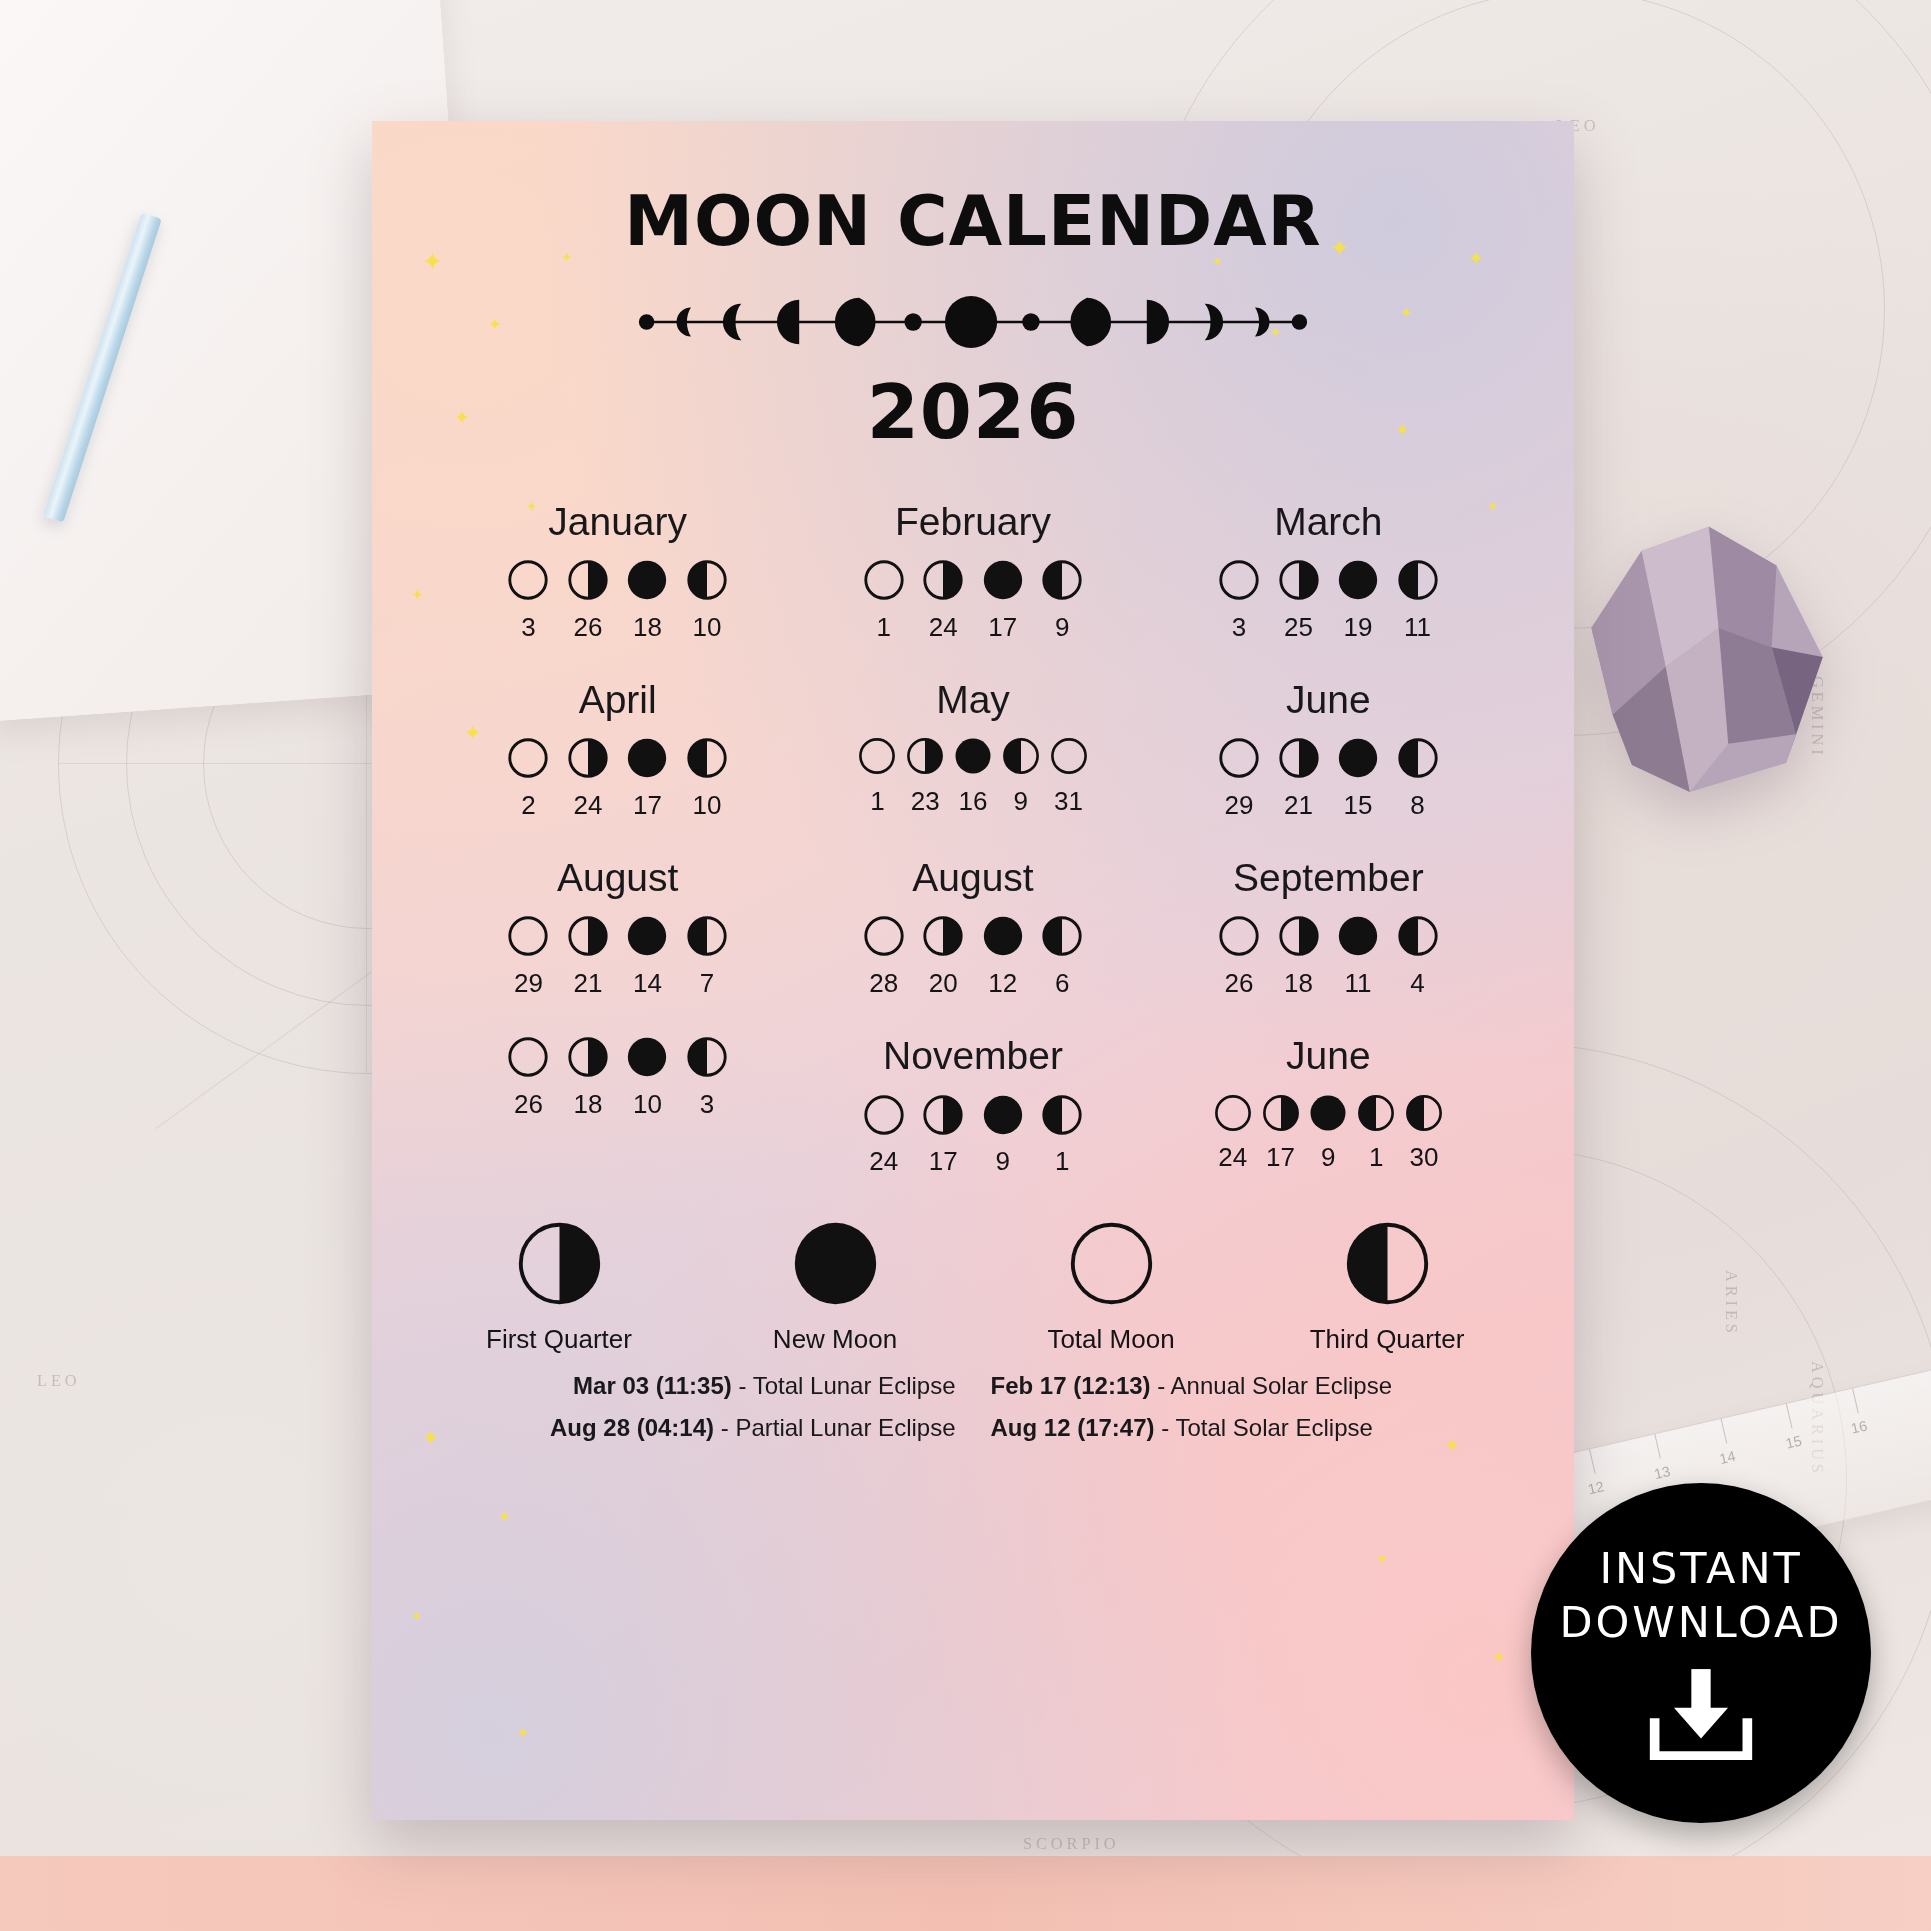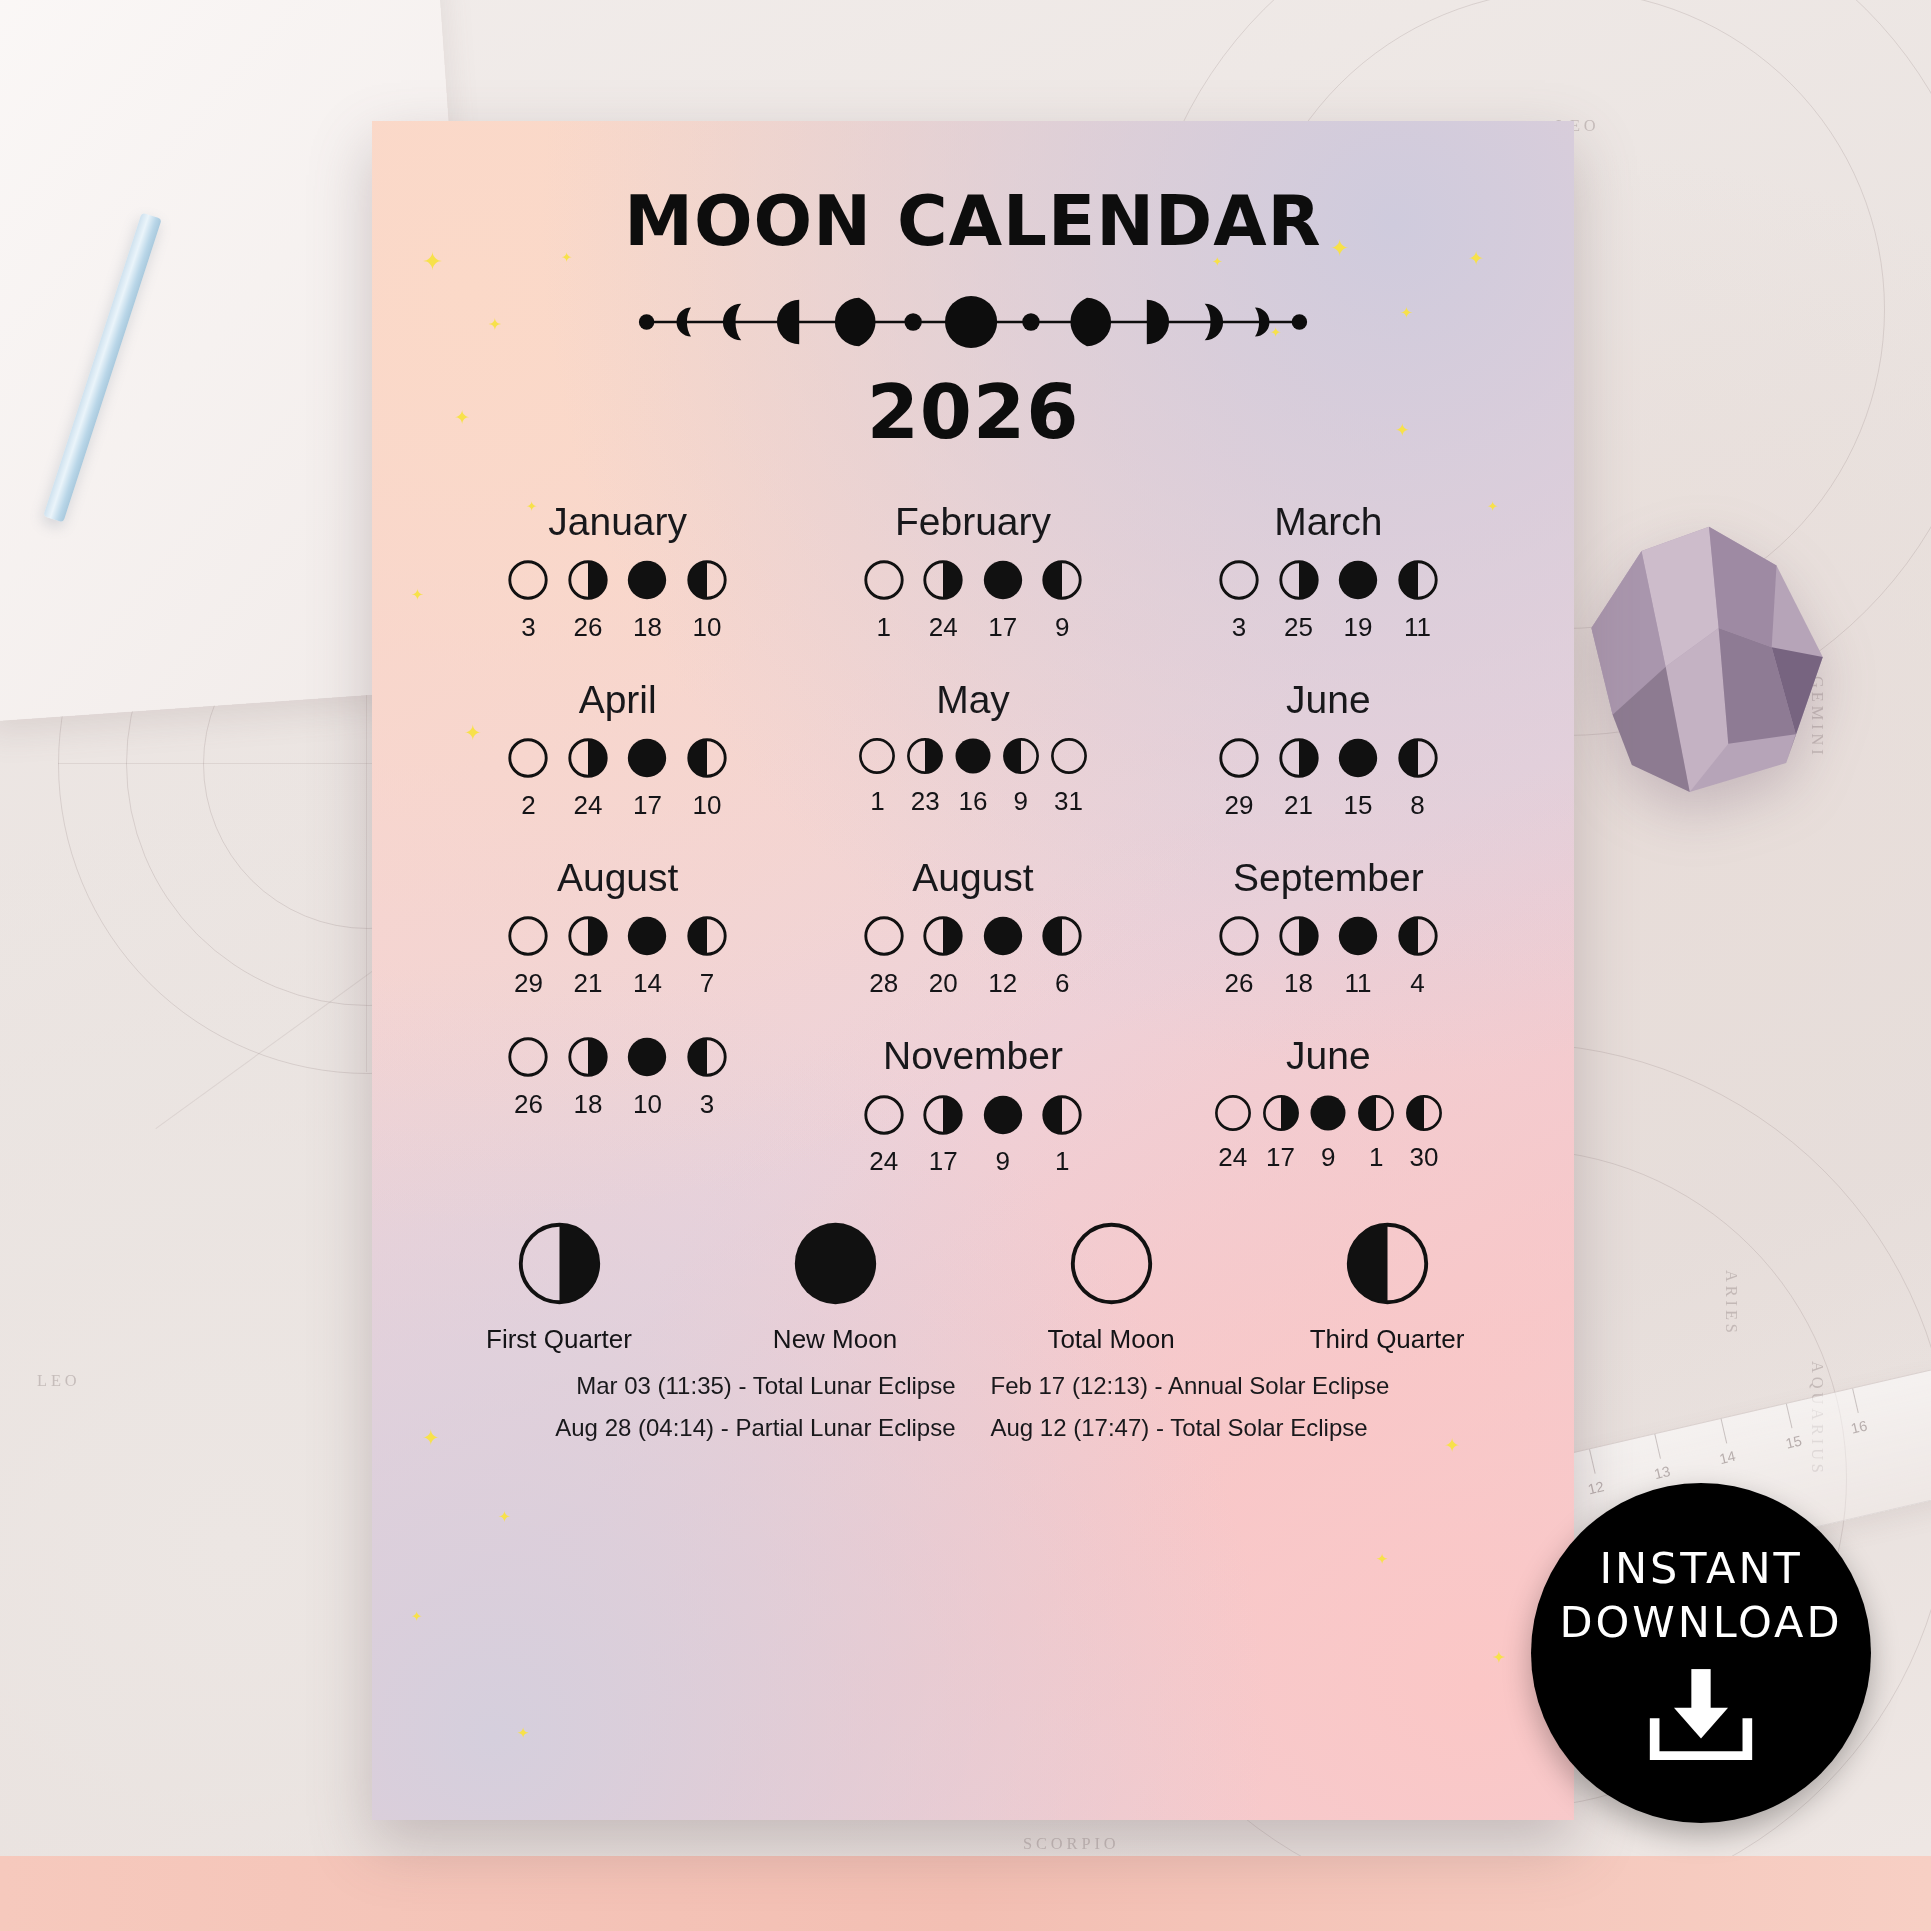--- a/index.html
+++ b/index.html
@@ -132,21 +132,21 @@
     text-align:center;margin-top:29px;
     font-family:"DejaVu Sans", sans-serif;
     font-weight:bold;font-size:39px;color:#0d0d0d;letter-spacing:0.5px;
   }
   #eclipse-grid{
     margin:17.4px 75px 0 75px;
     display:grid;grid-template-columns:1fr 1fr;
     column-gap:35px;row-gap:13.5px;
   }
   .eclipse-item{font-size:24px;color:#19191c;white-space:nowrap;}
-  .eclipse-item b{font-weight:normal;text-align:center;}
+  .eclipse-item b{font-weight:bold;text-align:center;}
   .eclipse-right{text-align:left;}
 
   
   #badge{
     position:absolute;right:60px;bottom:108px;
     width:340px;height:340px;border-radius:50%;
     background:#000;
     display:flex;flex-direction:column;align-items:center;justify-content:center;
     box-shadow:0 11.6px 29px rgba(0,0,0,0.28);
   }

